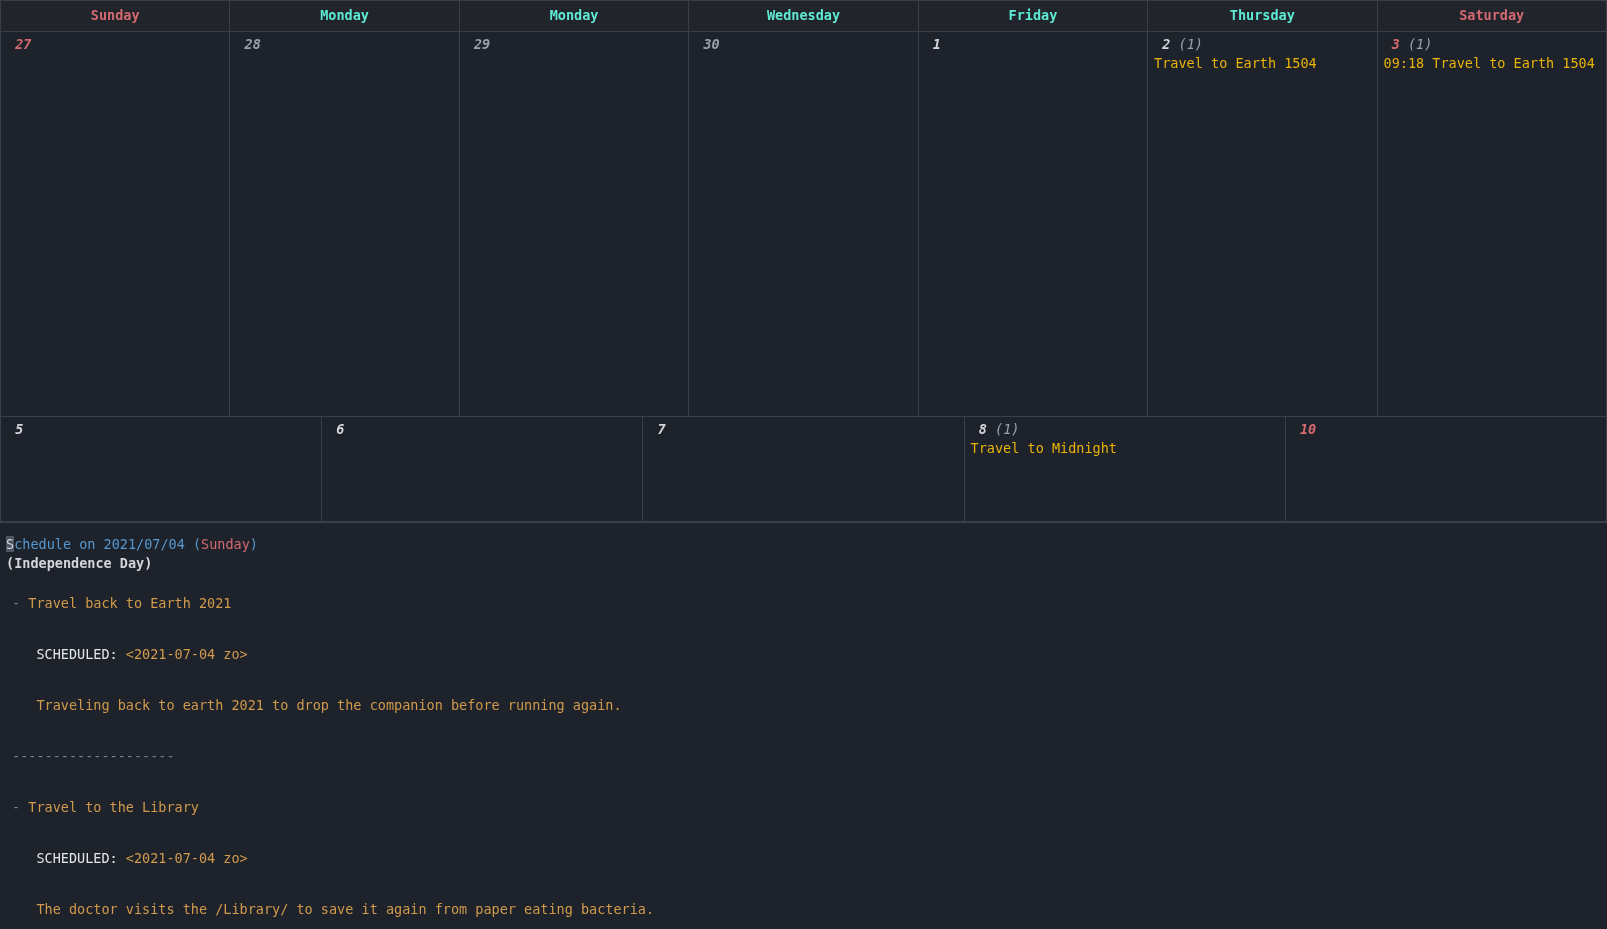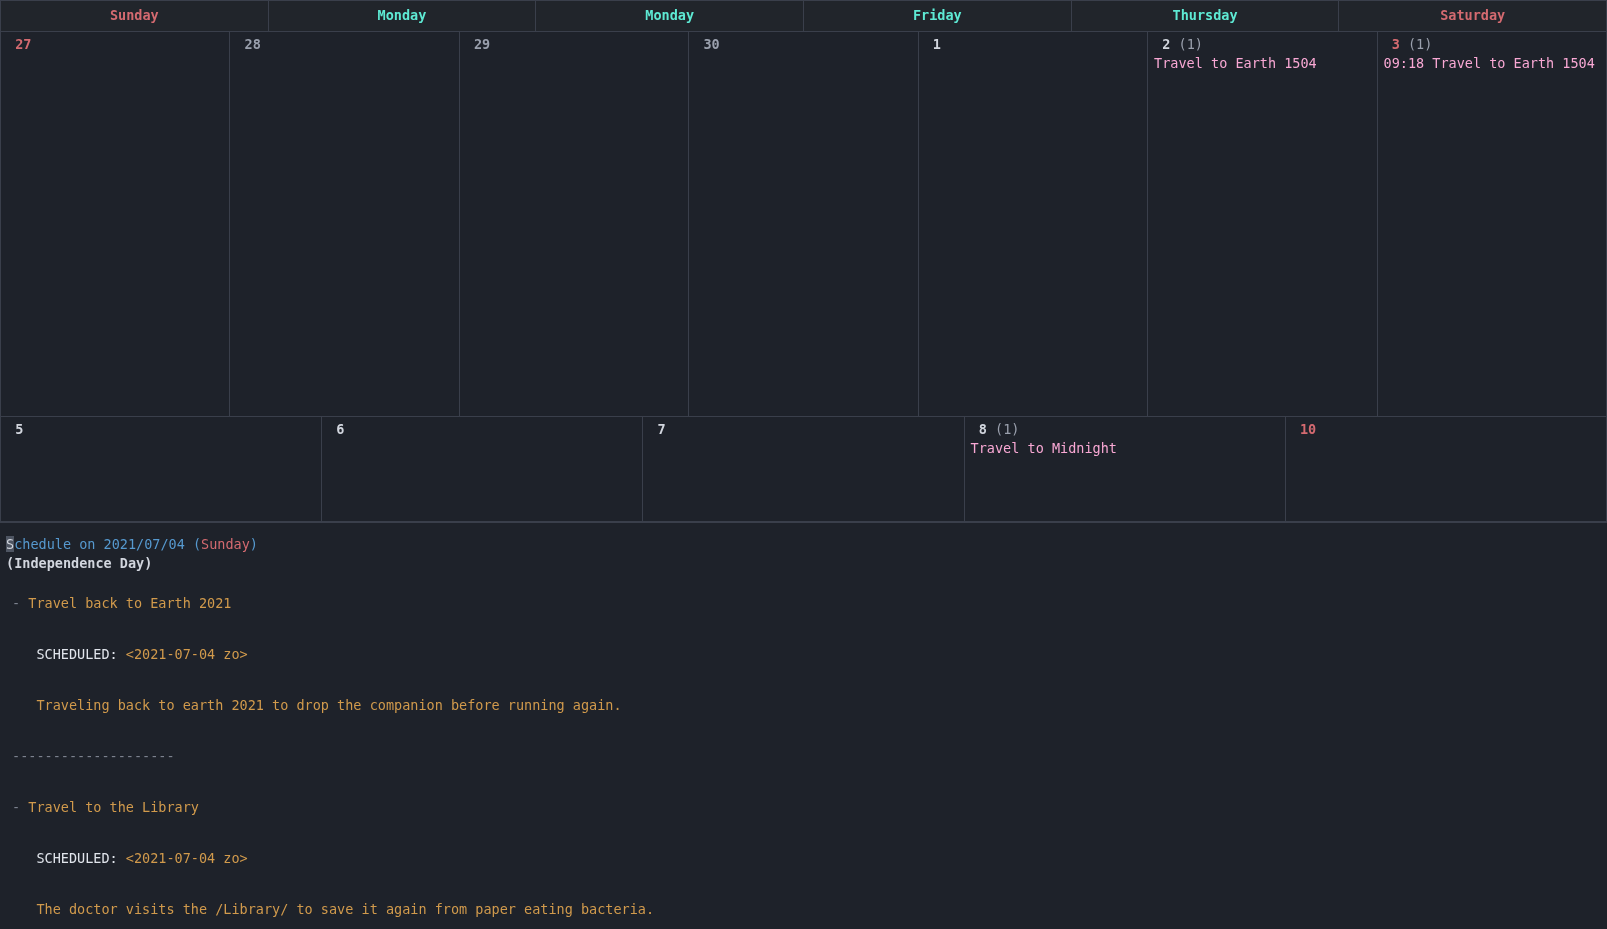--- a/index.html
+++ b/index.html
@@ -42,29 +42,29 @@
   }
   .day-cell {
     flex: 1;
     min-height: 384px;
     border-right: 1px solid #3a3f4b;
     padding: 3px 6px;
     overflow: hidden;
   }
   .week-row.short .day-cell { min-height: 104px; }
   .day-cell:last-child { border-right: none; }
-  .day-head { white-space: pre; }
+  .day-head { white-space: pre; font-style: italic; }
   .dnum { color: #d2d6de; font-weight: bold; }
   .dnum.dim { color: #9aa0ad; }
   .dnum.weekend { color: #d46a70; font-weight: bold; }
   .dnum.selected { background: #4e5562; color: #d46a70; padding: 0 2px; font-weight: bold; }
   .count { color: #9aa0ad; }
   .holiday { color: #d2d6de; font-weight: bold; }
   .holiday.sel { background: #4e5562; padding: 0 2px; }
-  .event { color: #f9a8d4; white-space: pre; }
+  .event { color: #eab308; white-space: pre; }
   .schedule {
     padding: 2px 6px 6px 6px;
     font-family: inherit;
   }
   .sched-title { white-space: pre; margin-top: 10px; }
   .sched-s { background: #4e5562; color: #d2d6de; }
   .sched-rest { color: #5699cf; }
   .sched-sun { color: #d46a70; }
   .sched-hol { color: #d2d6de; font-weight: bold; }
   .orange { color: #d19a4c; }
@@ -74,20 +74,21 @@
   pre { font-family: inherit; font-size: inherit; margin: 6px; }
 </style>
 </head>
 <body>
 
 <div class="calendar">
   <div class="header-row" id="header-row">
       <div class="header-cell weekend">Sunday</div>
       <div class="header-cell">Monday</div>
       <div class="header-cell">Monday</div>
+      <div class="header-cell">Wednesday</div>
       <div class="header-cell">Friday</div>
       <div class="header-cell">Thursday</div>
       <div class="header-cell weekend">Saturday</div>
     </div>
   <div id="weeks">
       <div class="week-row">
         <div class="day-cell">
           <div class="day-head"><span class="dnum weekend"> 27 </span></div>
         </div>
         <div class="day-cell">

